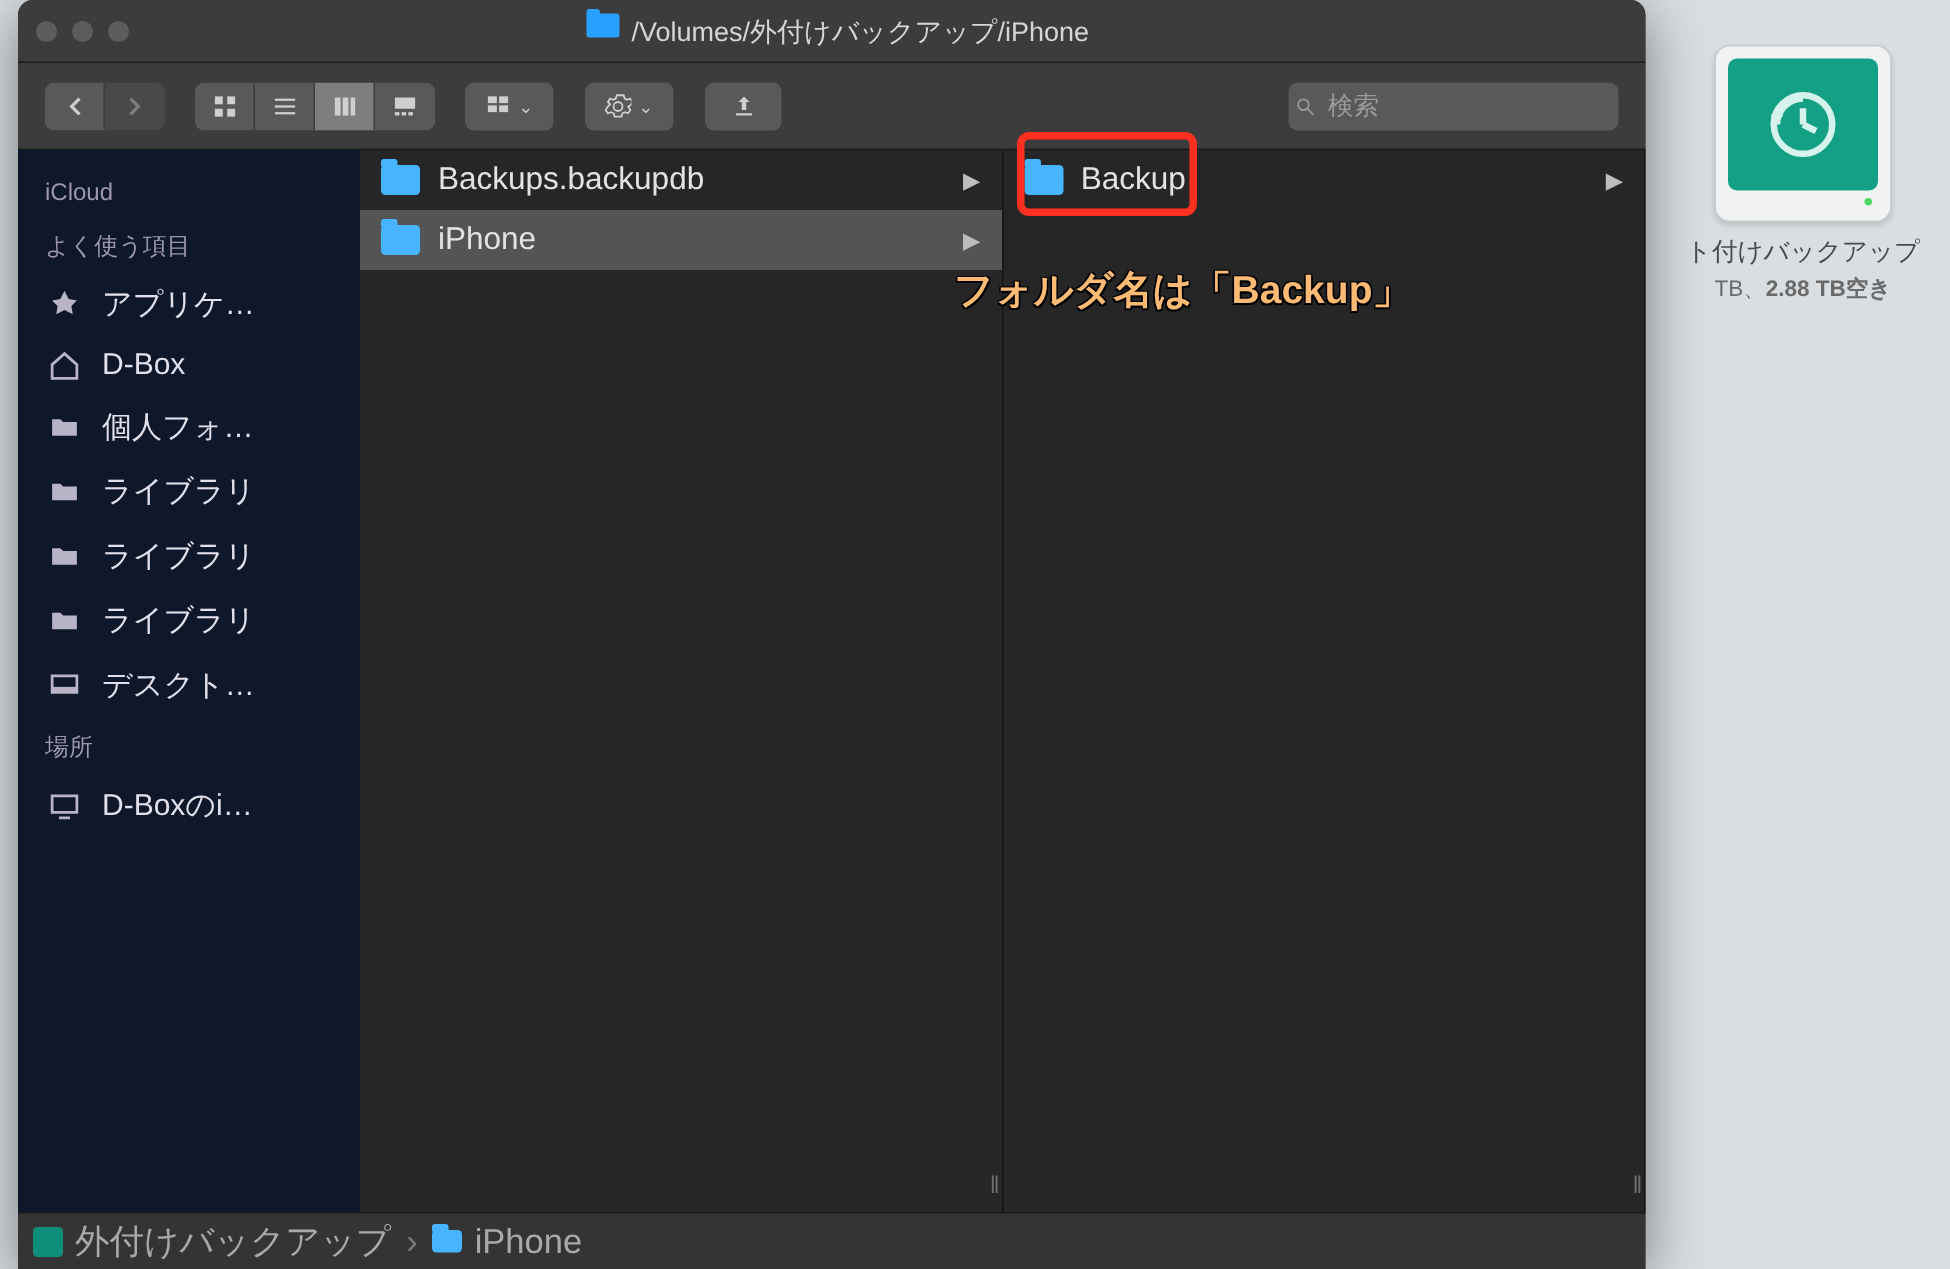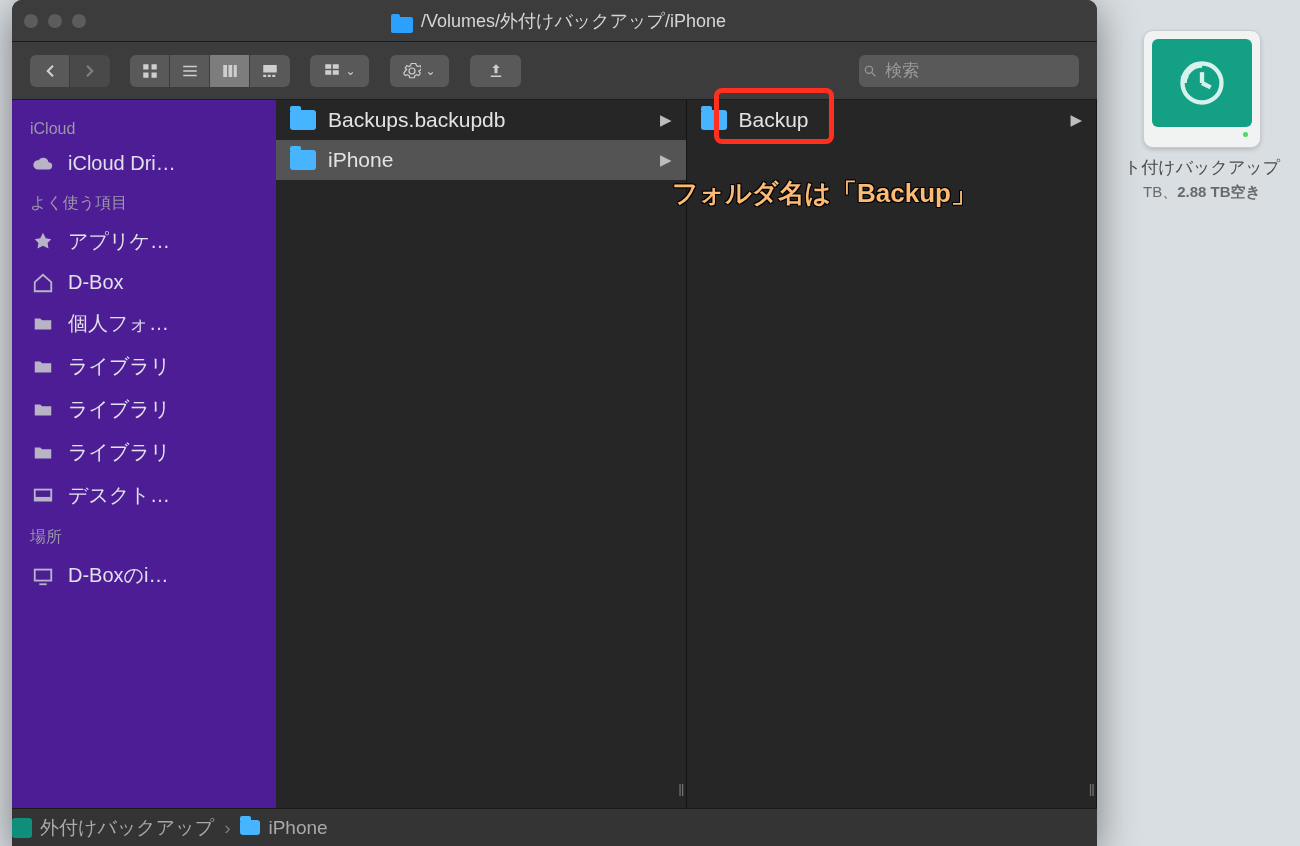--- a/index.html
+++ b/index.html
@@ -26,21 +26,21 @@
     border-bottom: 1px solid #1b1b1b;
   }
   .traffic { display: flex; gap: 10px; }
   .traffic span {
     width: 14px; height: 14px; border-radius: 50%;
     background: #5c5c5c; display: block;
   }
   .titlebar-title {
     flex: 1; text-align: center;
     color: #d6d6d6; font-size: 18px;
-    display: flex; align-items: flex-end; justify-content: center; gap: 8px;
+    display: flex; align-items: flex-start; justify-content: center; gap: 8px;
     margin-left: -66px;
   }
   .folder-mini {
     width: 22px; height: 16px; background: #2aa0ff;
     border-radius: 2px; position: relative;
   }
   .folder-mini::before {
     content: ""; position: absolute; top: -3px; left: 0;
     width: 9px; height: 4px; background: #2aa0ff; border-radius: 2px 2px 0 0;
   }
@@ -74,21 +74,21 @@
   .search-box input {
     background: transparent; border: none; outline: none;
     color: #cfcfcf; font-size: 17px; width: 100%;
   }
   .search-box input::placeholder { color: #9a9a9a; }
 
   .body-area {
     flex: 1; display: flex; min-height: 0;
   }
   .sidebar {
-    width: 264px; background: #4c1d95;
+    width: 228px; background: #0f172a;
     padding: 10px 0 0 0; overflow-y: auto;
     color: #d0cfd6;
   }
   .sb-group-label {
     color: #9c97ab; font-size: 16px;
     padding: 10px 18px 6px;
   }
   .sb-item {
     display: flex; align-items: center; gap: 12px;
     padding: 8px 18px; font-size: 20px; color: #e2e0ea;
@@ -125,22 +125,22 @@
   }
   .col-handle {
     position: absolute; bottom: 8px; right: 4px;
     color: #6f6f6f; font-size: 16px; letter-spacing: -3px;
     cursor: col-resize;
   }
   .pathbar {
     height: 38px; background: #343434;
     border-top: 1px solid #1b1b1b;
     display: flex; align-items: center;
-    padding: 0 0; gap: 10px;
-    color: #a9a9a9; font-size: 19px;
+    padding: 0 10px; gap: 10px;
+    color: #a9a9a9; font-size: 23px;
   }
   .pathbar .sep { color: #7a7a7a; }
   .path-seg { display: inline-flex; align-items: center; gap: 8px; }
   .drive-mini {
     width: 20px; height: 20px; background: #0f8f79;
     border-radius: 3px; display: inline-block;
   }
   .annotation-box {
     position: absolute; border: 5px solid #ff3020;
     border-radius: 8px;
@@ -284,28 +284,20 @@
           <line x1="15" y1="15" x2="21" y2="21" stroke="#9a9a9a" stroke-width="2"></line>
         </svg>
       <input type="text" placeholder="検索" style="">
     </div>
   </div>
 
   <div class="body-area">
 
     <div class="sidebar">
       <div class="sb-group-label">iCloud</div>
-      <div class="sb-item">
-        <span class="sb-icon">
-            <svg viewBox="0 0 24 24">
-              <path d="M6 18h12a4 4 0 000-8 6 6 0 00-11-2 5 5 0 00-1 10z"></path>
-            </svg>
-          </span>
-        <span>iCloud Dri…</span>
-      </div>
 
       <div class="sb-group-label">よく使う項目</div>
       <div class="sb-item">
         <span class="sb-icon">
             <svg viewBox="0 0 24 24">
               <path d="M12 2l3 6 6 1-4 4 1 6-6-3-6 3 1-6-4-4 6-1z"></path>
             </svg>
           </span>
         <span>アプリケ…</span>
       </div>

